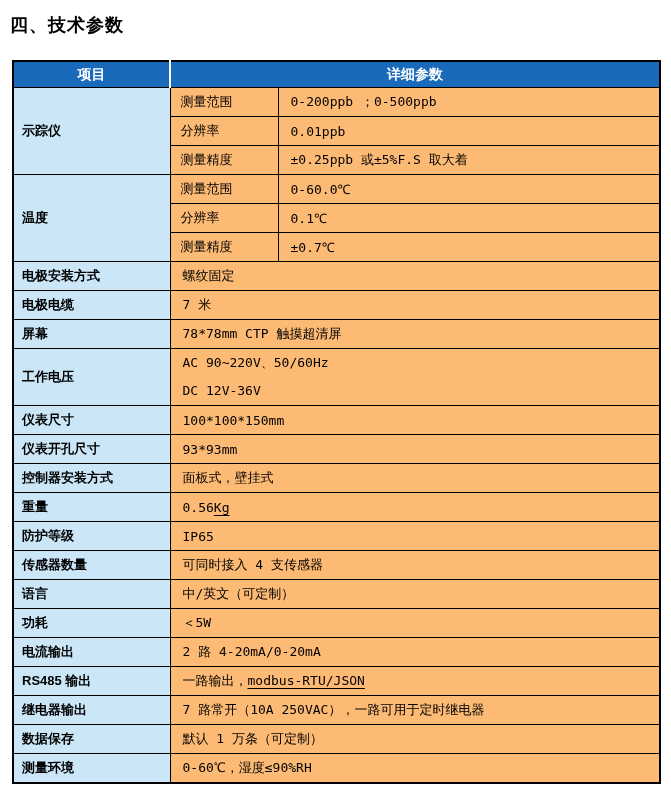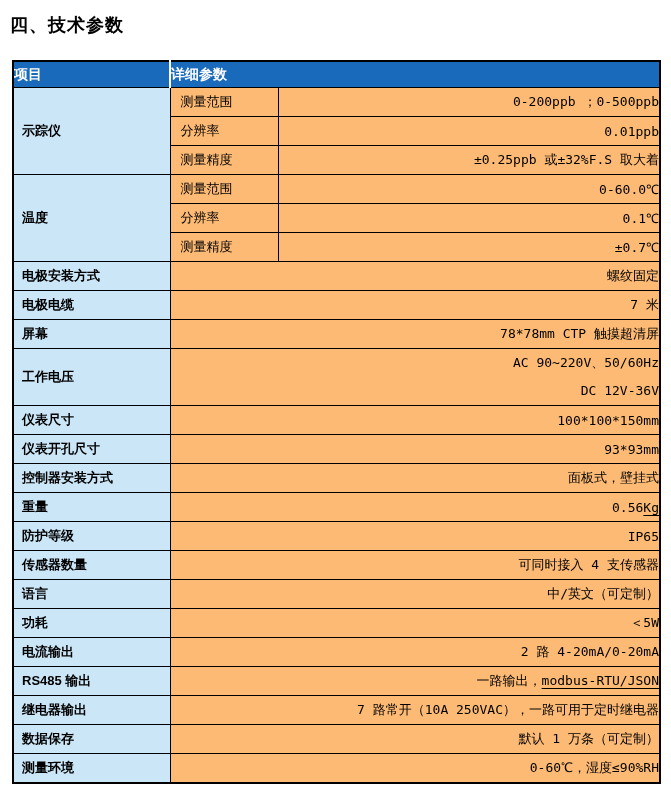--- a/index.html
+++ b/index.html
@@ -24,38 +24,38 @@
     width:647px;margin:23px 0 0 12px;
     border:2px solid var(--border-c);
   }
   .spec th,.spec td{
     border:1px solid var(--border-c);
     padding:0;vertical-align:middle;
     overflow:hidden;white-space:nowrap;
   }
   .spec thead th{
     background:var(--header-bg);color:#fff;
-    font-size:14px;font-weight:bold;height:25px;text-align:left;
+    font-size:14px;font-weight:bold;height:25px;text-align:center;
     font-family:"Liberation Sans",sans-serif;
   }
   .spec thead th.item-h{border-right:2px solid #ffffff;}
   .spec thead th.detail-h{border-left:2px solid #ffffff;}
   .spec tbody td{height:28px;font-size:13px;}
   td.label-cell{
     background:var(--label-bg);
     font-weight:bold;font-size:13.5px;padding-left:8px;
     font-family:"Liberation Sans",sans-serif;
     margin-top:17px;
   }
   td.param-cell,td.value-cell{
     font-family:"DejaVu Sans Mono","Liberation Mono",monospace;
     background:#fdba74;
   }
   td.param-cell{padding-left:10px;}
-  td.value-cell{padding-left:12px;text-align:right;}
+  td.value-cell{padding-left:12px;}
   .value-line{line-height:28px;}
   .squiggle{
     text-decoration-line:underline;
     text-decoration-style:wavy;
     text-decoration-color:var(--squiggle-c);
     text-decoration-thickness:1px;
     text-underline-offset:3px;
     text-decoration:underline;
   }
 </style>
@@ -81,21 +81,21 @@
         <td class="label-cell" rowspan="3">示踪仪</td>
         <td class="param-cell">测量范围</td>
         <td class="value-cell">0-200ppb ；0-500ppb</td>
       </tr>
       <tr>
         <td class="param-cell">分辨率</td>
         <td class="value-cell">0.01ppb</td>
       </tr>
       <tr>
         <td class="param-cell">测量精度</td>
-        <td class="value-cell">±0.25ppb 或±32%F.S 取大着</td>
+        <td class="value-cell">±0.25ppb 或±5%F.S 取大着</td>
       </tr>
       <tr>
         <td class="label-cell" rowspan="3">温度</td>
         <td class="param-cell">测量范围</td>
         <td class="value-cell">0-60.0℃</td>
       </tr>
       <tr>
         <td class="param-cell">分辨率</td>
         <td class="value-cell">0.1℃</td>
       </tr>

